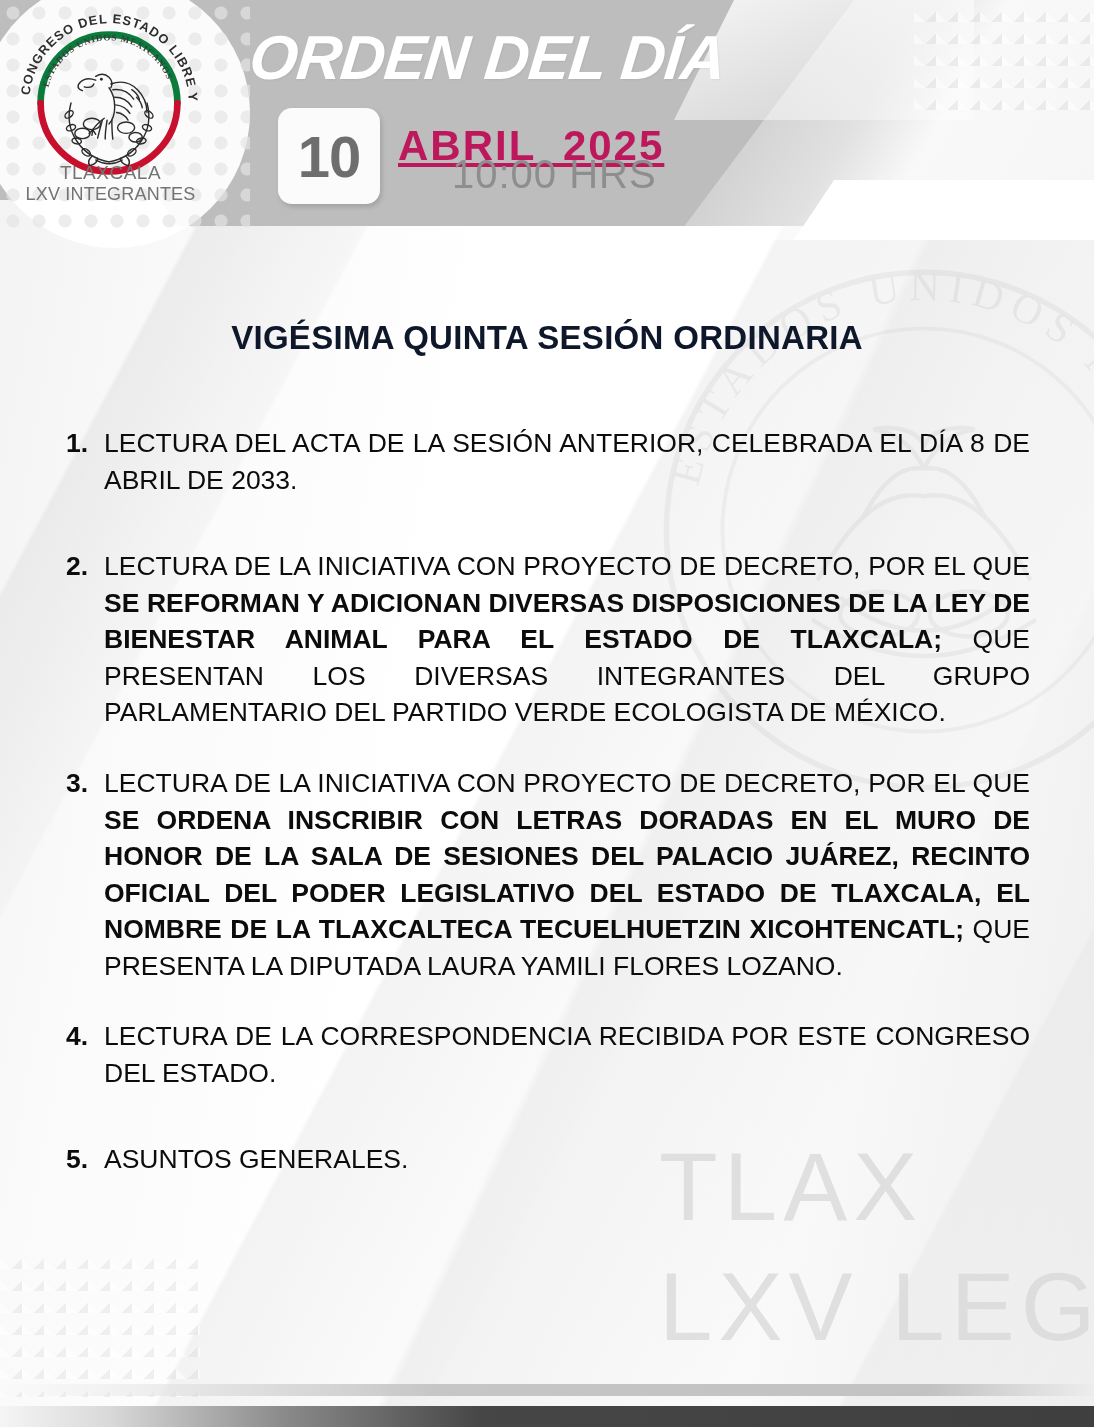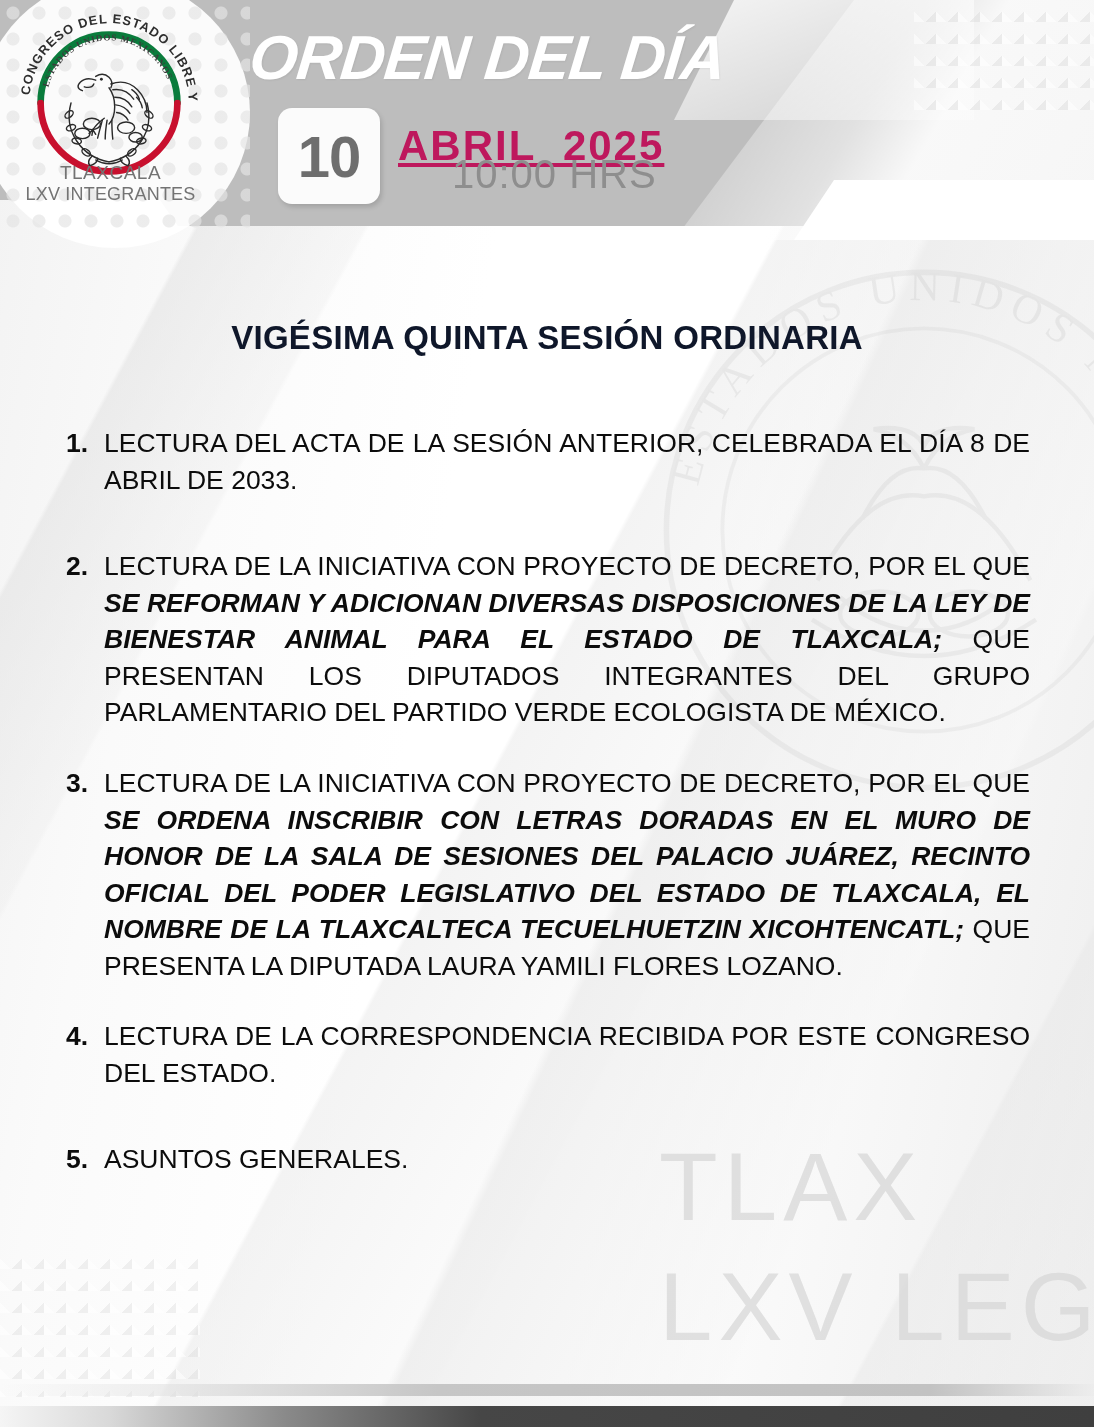--- a/index.html
+++ b/index.html
@@ -271,21 +271,21 @@
   }
   .agenda-item .num {
     position: absolute;
     left: -38px;
     top: 0;
     font-weight: bold;
     font-size: 26.5px;
     color: #0c0c0c;
   }
   .agenda-item.short { text-align: left; }
-  .agenda-item b { font-weight: bold; font-style: italic; }
+  .agenda-item b { font-weight: bold; }
   .agenda-item.gap-lg { margin-bottom: 50px; }
 
   
   .bottom-gray {
     position: absolute;
     left: 0;
     top: 1384px;
     width: 1094px;
     height: 12px;
     background: linear-gradient(90deg, rgba(255,255,255,0) 0%, rgba(228,228,228,.6) 14%, #c6c6c6 40%, #c2c2c2 85%, rgba(235,235,235,.5) 100%);
@@ -422,21 +422,21 @@
       <span class="day">10</span>
     </div>
     <div class="date-month">ABRIL  2025</div>
     <div class="date-time">10:00 HRS</div>
   </div>
 
   <div class="content">
     <h1 class="session-title">VIGÉSIMA QUINTA SESIÓN ORDINARIA</h1>
     <ol class="agenda" id="agenda-list">
         <li class="agenda-item gap-lg"><span class="num">1.</span><span>LECTURA DEL ACTA DE LA SESIÓN ANTERIOR, CELEBRADA EL DÍA 8 DE ABRIL DE 2033.</span></li>
-        <li class="agenda-item"><span class="num">2.</span><span>LECTURA DE LA INICIATIVA CON PROYECTO DE DECRETO, POR EL QUE </span><b>SE REFORMAN Y ADICIONAN DIVERSAS DISPOSICIONES DE LA LEY DE BIENESTAR ANIMAL PARA EL ESTADO DE TLAXCALA;</b><span> QUE PRESENTAN LOS DIPUTADOS INTEGRANTES DEL GRUPO PARLAMENTARIO DEL PARTIDO VERDE ECOLOGISTA DE MÉXICO.</span></li>
+        <li class="agenda-item"><span class="num">2.</span><span>LECTURA DE LA INICIATIVA CON PROYECTO DE DECRETO, POR EL QUE </span><b>SE REFORMAN Y ADICIONAN DIVERSAS DISPOSICIONES DE LA LEY DE BIENESTAR ANIMAL PARA EL ESTADO DE TLAXCALA;</b><span> QUE PRESENTAN LOS DIVERSAS INTEGRANTES DEL GRUPO PARLAMENTARIO DEL PARTIDO VERDE ECOLOGISTA DE MÉXICO.</span></li>
         <li class="agenda-item"><span class="num">3.</span><span>LECTURA DE LA INICIATIVA CON PROYECTO DE DECRETO, POR EL QUE </span><b>SE ORDENA INSCRIBIR CON LETRAS DORADAS EN EL MURO DE HONOR DE LA SALA DE SESIONES DEL PALACIO JUÁREZ, RECINTO OFICIAL DEL PODER LEGISLATIVO DEL ESTADO DE TLAXCALA, EL NOMBRE DE LA TLAXCALTECA TECUELHUETZIN XICOHTENCATL;</b><span> QUE PRESENTA LA DIPUTADA LAURA YAMILI FLORES LOZANO.</span></li>
         <li class="agenda-item gap-lg"><span class="num">4.</span><span>LECTURA DE LA CORRESPONDENCIA RECIBIDA POR ESTE CONGRESO DEL ESTADO.</span></li>
         <li class="agenda-item short"><span class="num">5.</span><span>ASUNTOS GENERALES.</span></li>
       </ol>
   </div>
 
   <div class="bottom-gray"></div>
   <div class="bottom-dark"></div>
 
 </div>

